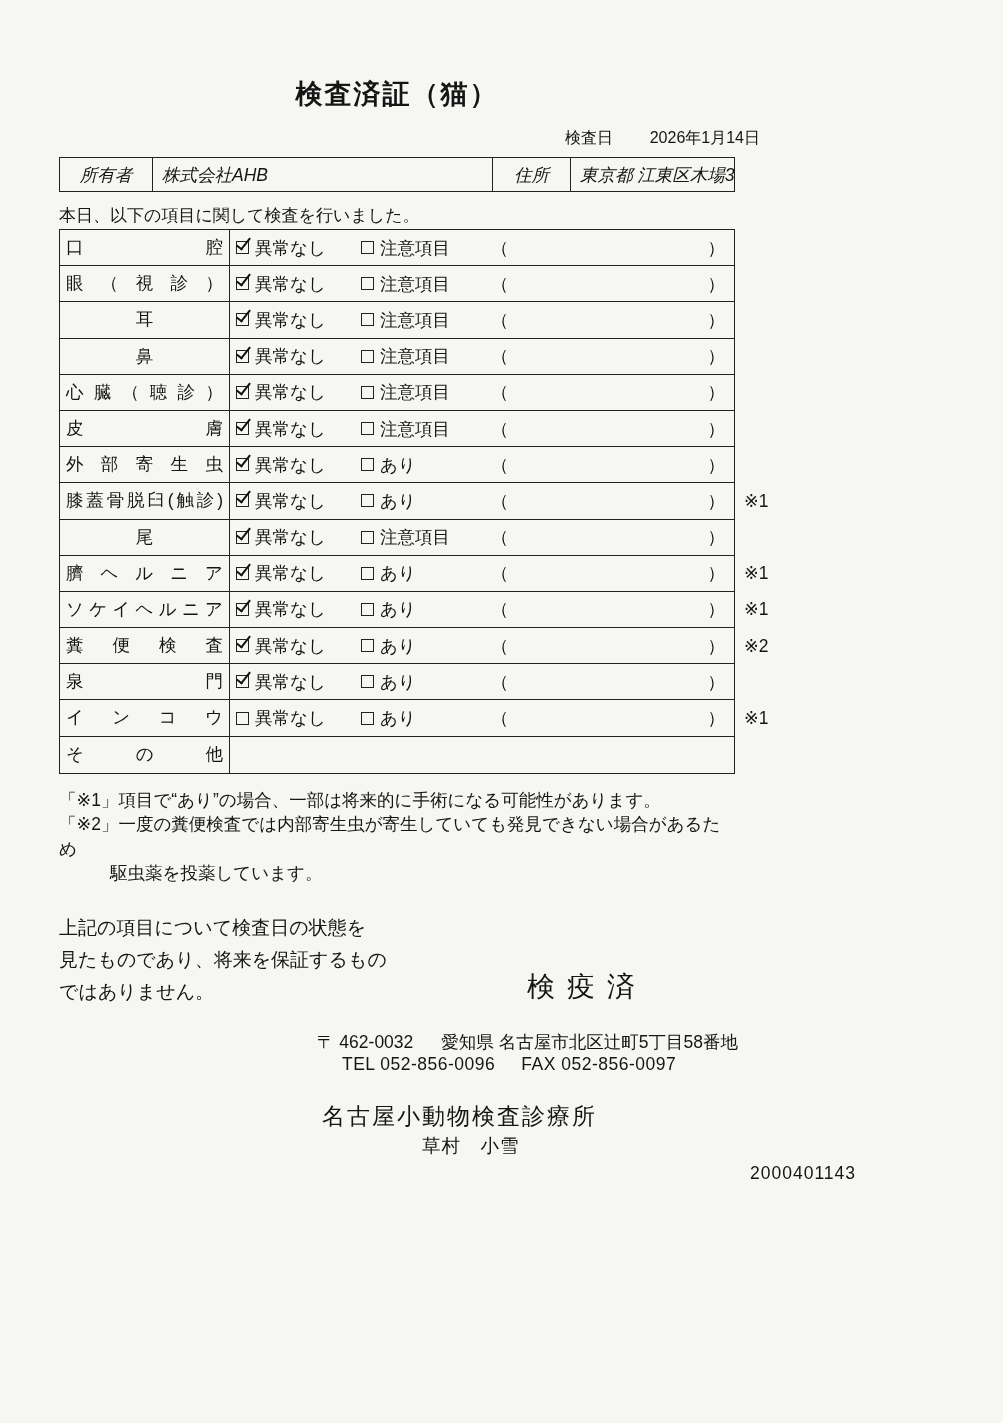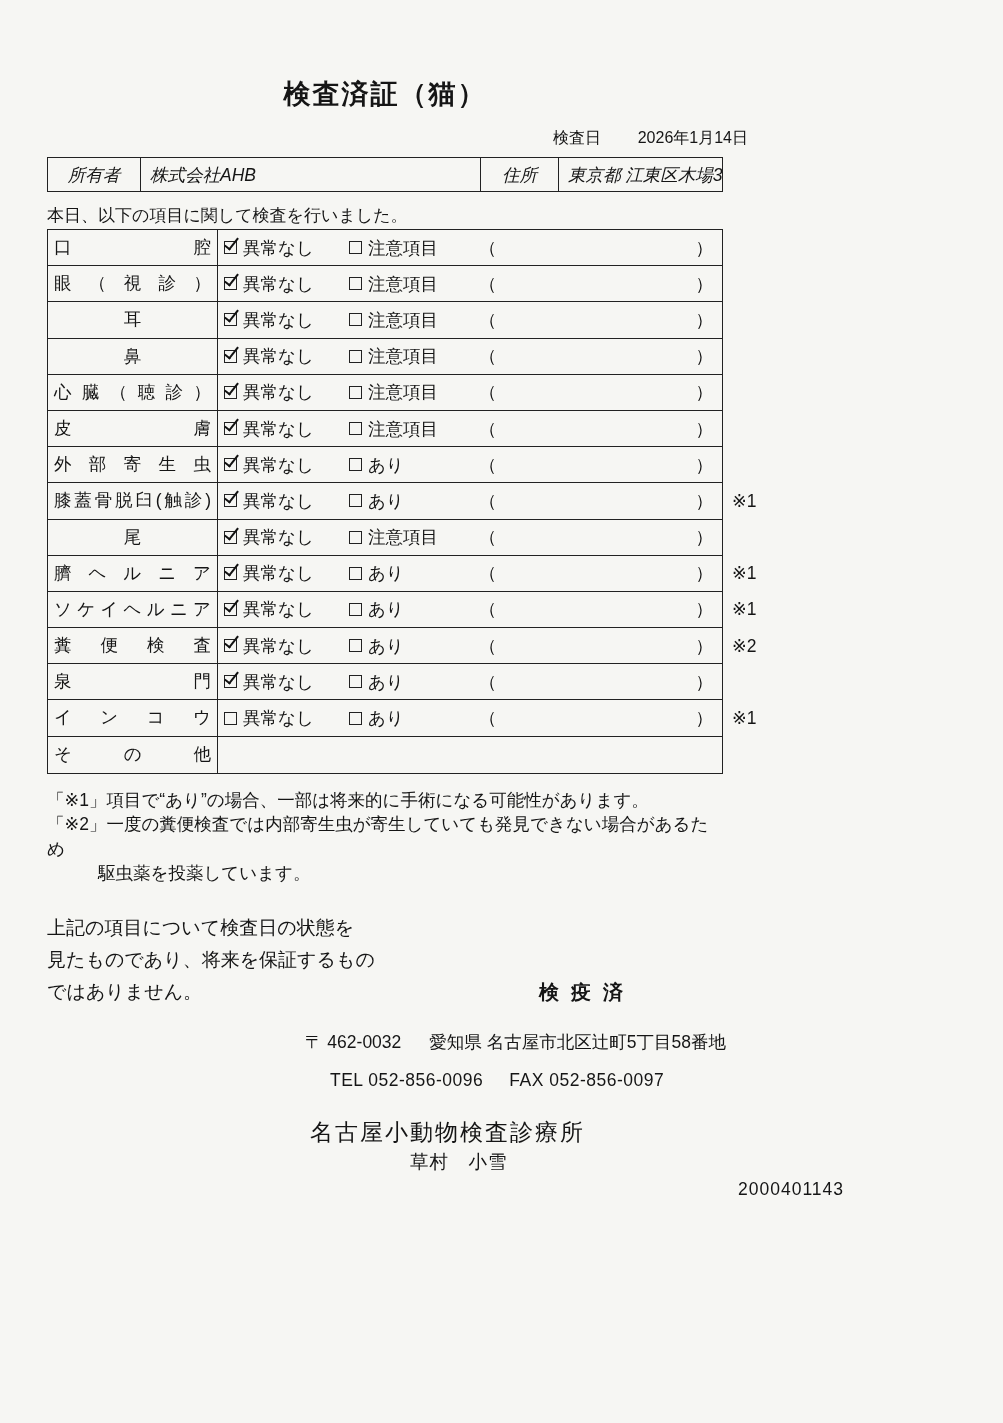--- a/index.html
+++ b/index.html
@@ -11,21 +11,21 @@
   }
   .page {
     position: relative;
     width: 1003px;
     height: 1423px;
     background: #f6f6f3;
     overflow: hidden;
   }
   .content {
     position: absolute;
-    left: 47px;
+    left: 59px;
     top: 0;
     width: 676px;
   }
   .title {
     margin-top: 76px;
     text-align: center;
     font-size: 27px;
     font-weight: 600;
     letter-spacing: 2px;
   }
@@ -167,39 +167,38 @@
     margin-top: 26px;
   }
   .disclaimer {
     font-size: 19px;
     line-height: 32px;
     white-space: pre-line;
   }
   .stamp {
     margin-left: auto;
     margin-right: 88px;
-    font-size: 20px;
-    font-weight: 700;
+    font-size: 28px;
+    font-weight: 400;
     letter-spacing: 12px;
     white-space: nowrap;
     margin-bottom: 2px;
   }
 
   .addr-row {
     display: flex;
     gap: 28px;
     margin-top: 22px;
     margin-left: 258px;
     font-size: 17.5px;
     white-space: nowrap;
   }
   .tel-row {
     display: flex;
     gap: 26px;
-    margin-top: 16px;
     margin-left: 283px;
     font-size: 17.5px;
     letter-spacing: 0.5px;
     white-space: nowrap;
   }
   .clinic-name {
     margin-top: 26px;
     margin-left: 263px;
     font-size: 23px;
     letter-spacing: 2px;

